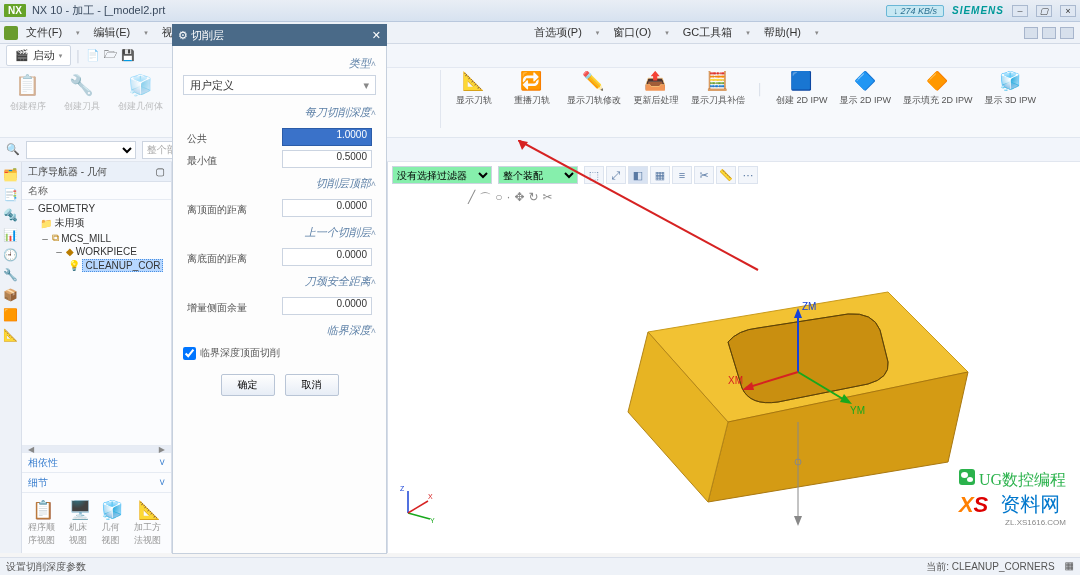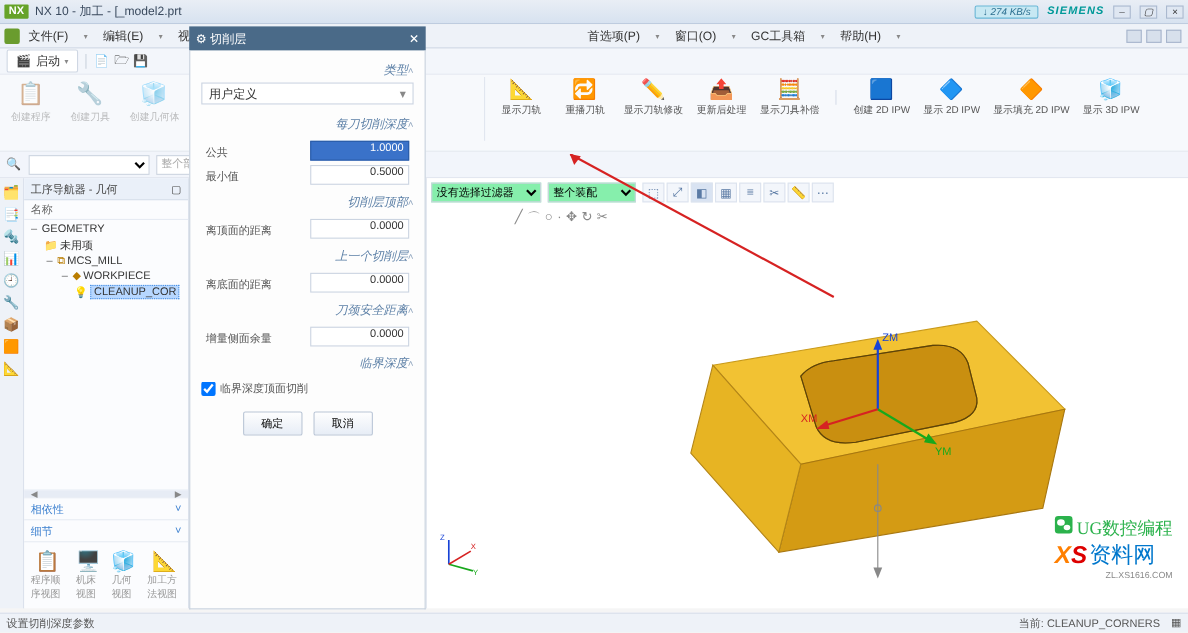--- a/index.html
+++ b/index.html
@@ -81,21 +81,21 @@
   .vp-toolbar .sel { border: 1px solid #ccd4e0; background: #86efac; height: 18px; font-size: 10px; }
   .tb-icons { display: flex; gap: 2px; flex-wrap: wrap; }
   .tbi { width: 20px; height: 18px; border: 1px solid #dce3ee; background: #f3f6fb; display: flex; align-items: center; justify-content: center; font-size: 11px; color: #5a7aa4; }
   .drawbar { position: absolute; top: 28px; left: 80px; display: flex; gap: 4px; color: #888; font-size: 12px; }
   .arrow { position: absolute; top: -22px; left: 130px; width: 260px; height: 150px; pointer-events: none; }
   .triad { position: absolute; left: 10px; bottom: 30px; width: 40px; height: 40px; }
   .statusbar { position: absolute; bottom: 0; left: 0; right: 0; height: 18px; background: #eef2f8; border-top: 1px solid #d9dfea; display: flex; align-items: center; padding: 0 6px; font-size: 10px; color: #555; }
   .statusbar .sp { margin-left: auto; display: flex; gap: 10px; }
   .watermark { position: absolute; right: 14px; bottom: 26px; text-align: right; }
   .watermark .l1 { color: #2bb24c; font-size: 16px; font-family: "STKaiti", cursive; }
-  .watermark .l2 { display: flex; align-items: center; gap: 2px; }
+  .watermark .l2 { display: flex; align-items: center; gap: 12px; }
   .watermark .xs { font-size: 22px; font-weight: bold; font-style: italic; }
   .watermark .x { color: #ff7f00; }
   .watermark .s { color: #d00; }
   .watermark .zl { font-size: 20px; color: #0077cc; font-family: "STKaiti", cursive; }
   .watermark .url { font-size: 8px; color: #888; }
   .wechat-ic { width: 16px; height: 16px; background: #2bb24c; border-radius: 3px; display: inline-block; position: relative; }
   .wechat-ic::before, .wechat-ic::after { content: ""; position: absolute; background: #fff; border-radius: 50%; }
   .wechat-ic::before { width: 7px; height: 6px; left: 2px; top: 3px; }
   .wechat-ic::after { width: 6px; height: 5px; right: 2px; bottom: 3px; }
 </style>

